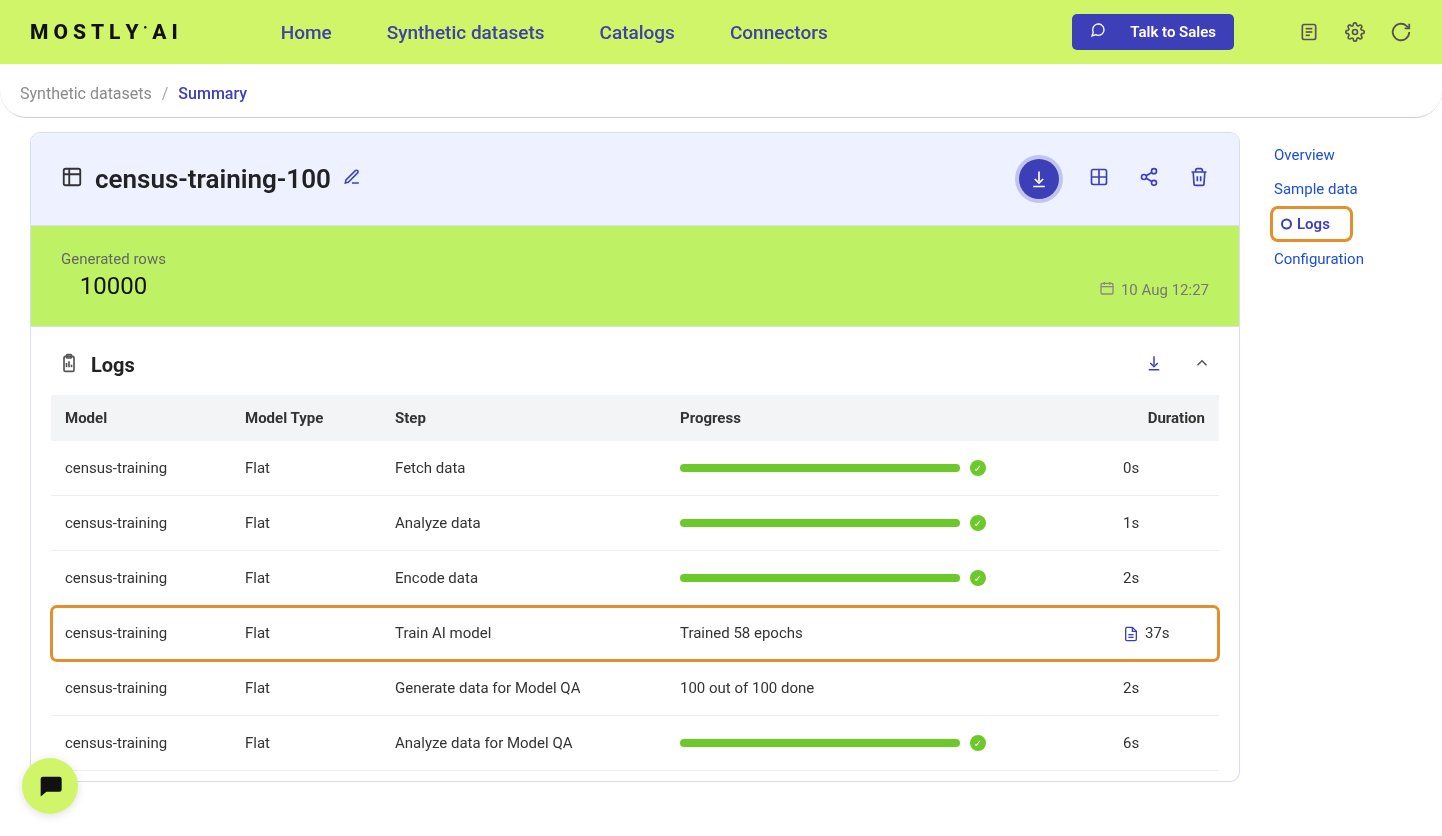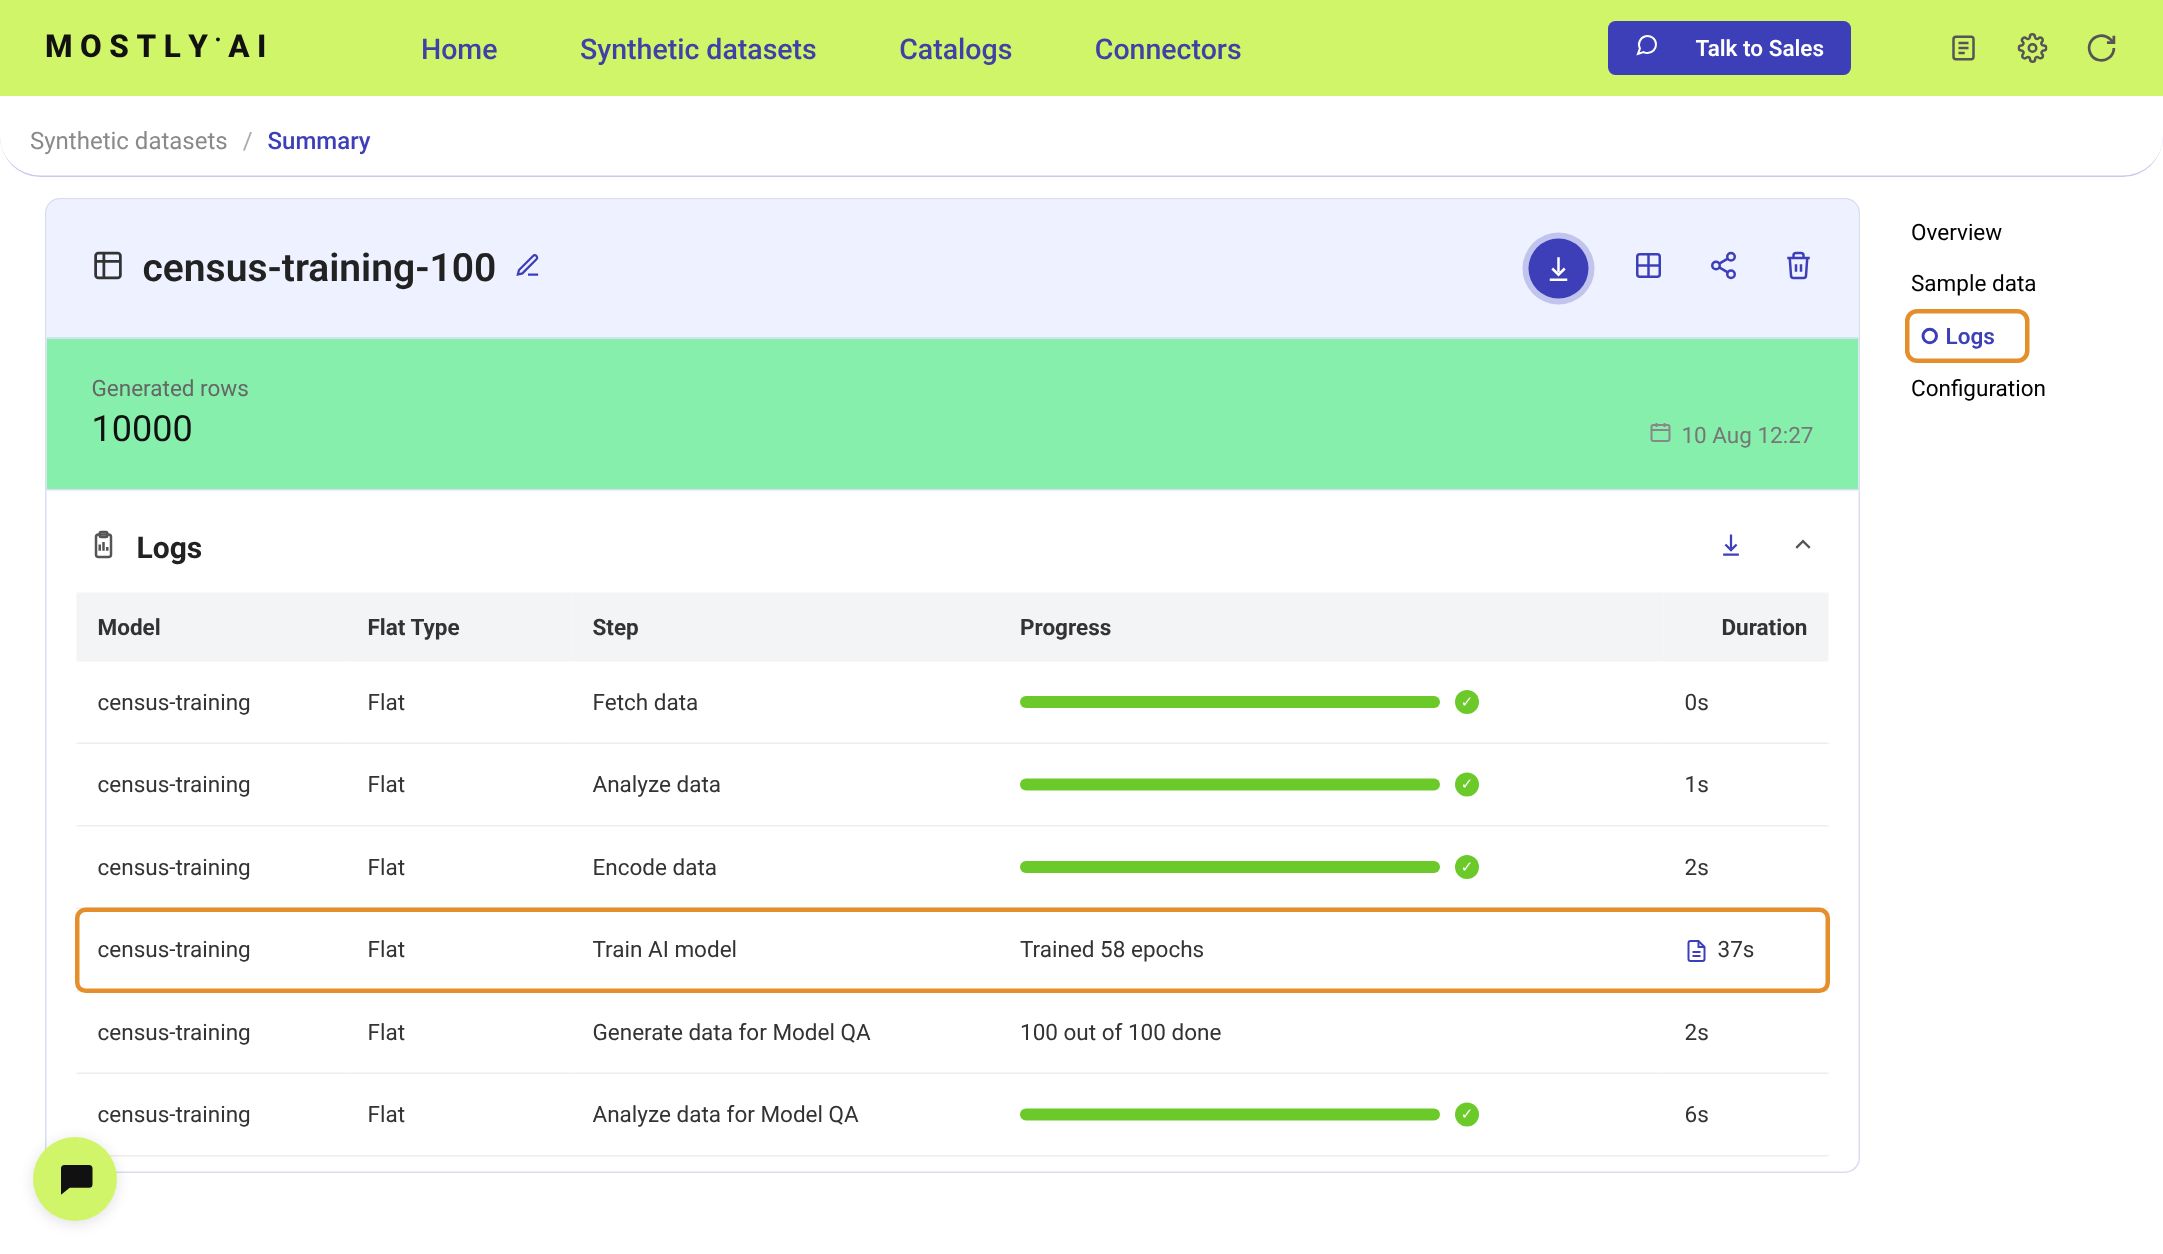--- a/index.html
+++ b/index.html
@@ -99,21 +99,22 @@
     width:40px;height:40px;border-radius:50%;
     background:#3d3fb8; box-shadow: 0 0 0 4px rgba(61,63,184,.25);
     display:flex;align-items:center;justify-content:center;color:#fff;
     cursor:pointer;
   }
   .header-top .ticon{color:#3d3fb8;cursor:pointer;margin-left:18px;}
   .header-bottom {
     padding: 24px 30px 26px 30px;
     display:flex; align-items:flex-end;
     border-top:1px solid #d9dcf2;
-    background:#86efac;
+    background:#bef264;
+    text-align:center;
   }
   .gen-label{font-size:15px;color:#666;margin-bottom:4px;}
   .gen-value{font-size:24px;font-weight:400;color:#111;}
   .header-bottom .spacer{flex:1;}
   .timestamp{color:#777;font-size:15px;display:flex;align-items:center;gap:6px;}
 
   
   .logs-card{
     border:1px solid #d9dcf2;
     border-top:none;
@@ -160,21 +161,21 @@
   tr.highlighted td{
     position:relative;
   }
   tr.highlighted{
     outline: 3px solid #e58f2c;
     outline-offset: -2px;
     border-radius: 6px;
   }
   
   .sidenav-item{
-    padding:8px 4px;font-size:15px;color:#000000;cursor:pointer;
+    padding:8px 4px;font-size:15px;color:#1d4ed8;cursor:pointer;
   }
   .sidenav-item.active{
     color:#3d3fb8;font-weight:600;position:relative;
     border:3px solid #e58f2c;border-radius:8px;
     padding:6px 20px 6px 24px;
     display:inline-block;
   }
   .sidenav-item.active::before{
     content:'';position:absolute;left:8px;top:50%;transform:translateY(-50%);
     width:7px;height:7px;border:2px solid #3d3fb8;border-radius:50%;background:#fff;
@@ -350,21 +351,21 @@
         <colgroup>
           <col style="width:180px">
             <col style="width:150px">
             <col style="width:285px">
             <col>
             <col style="width:110px">
         </colgroup>
         <thead>
           <tr>
             <th>Model</th>
-            <th>Flat Type</th>
+            <th>Model Type</th>
             <th>Step</th>
             <th>Progress</th>
             <th>Duration</th>
           </tr>
         </thead>
         <tbody id="logs-body">
             <tr>
               <td>census-training</td>
               <td>Flat</td>
               <td>Fetch data</td>

